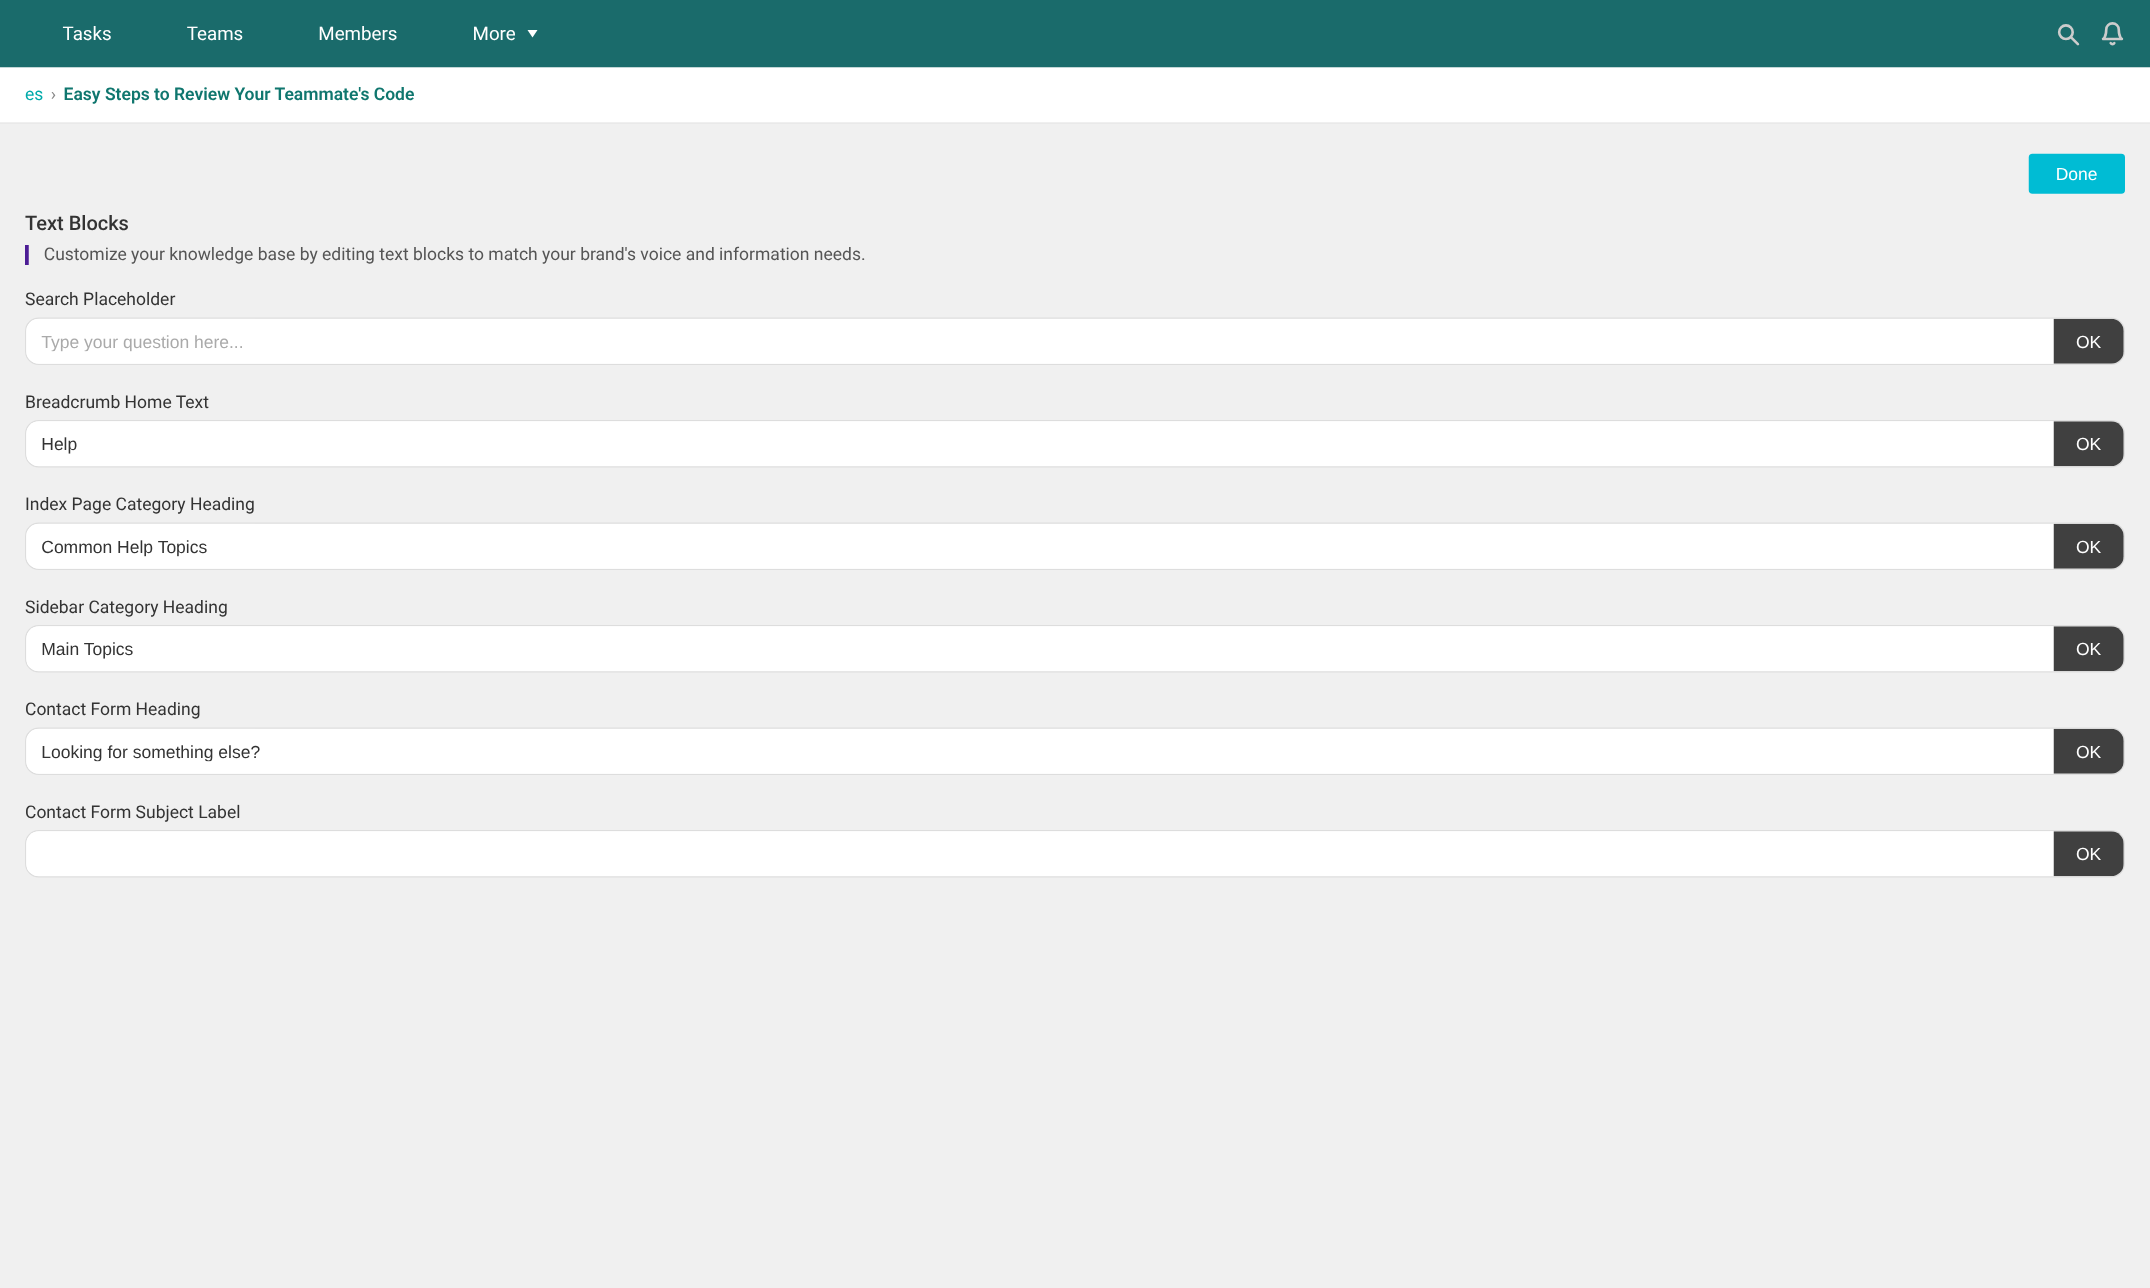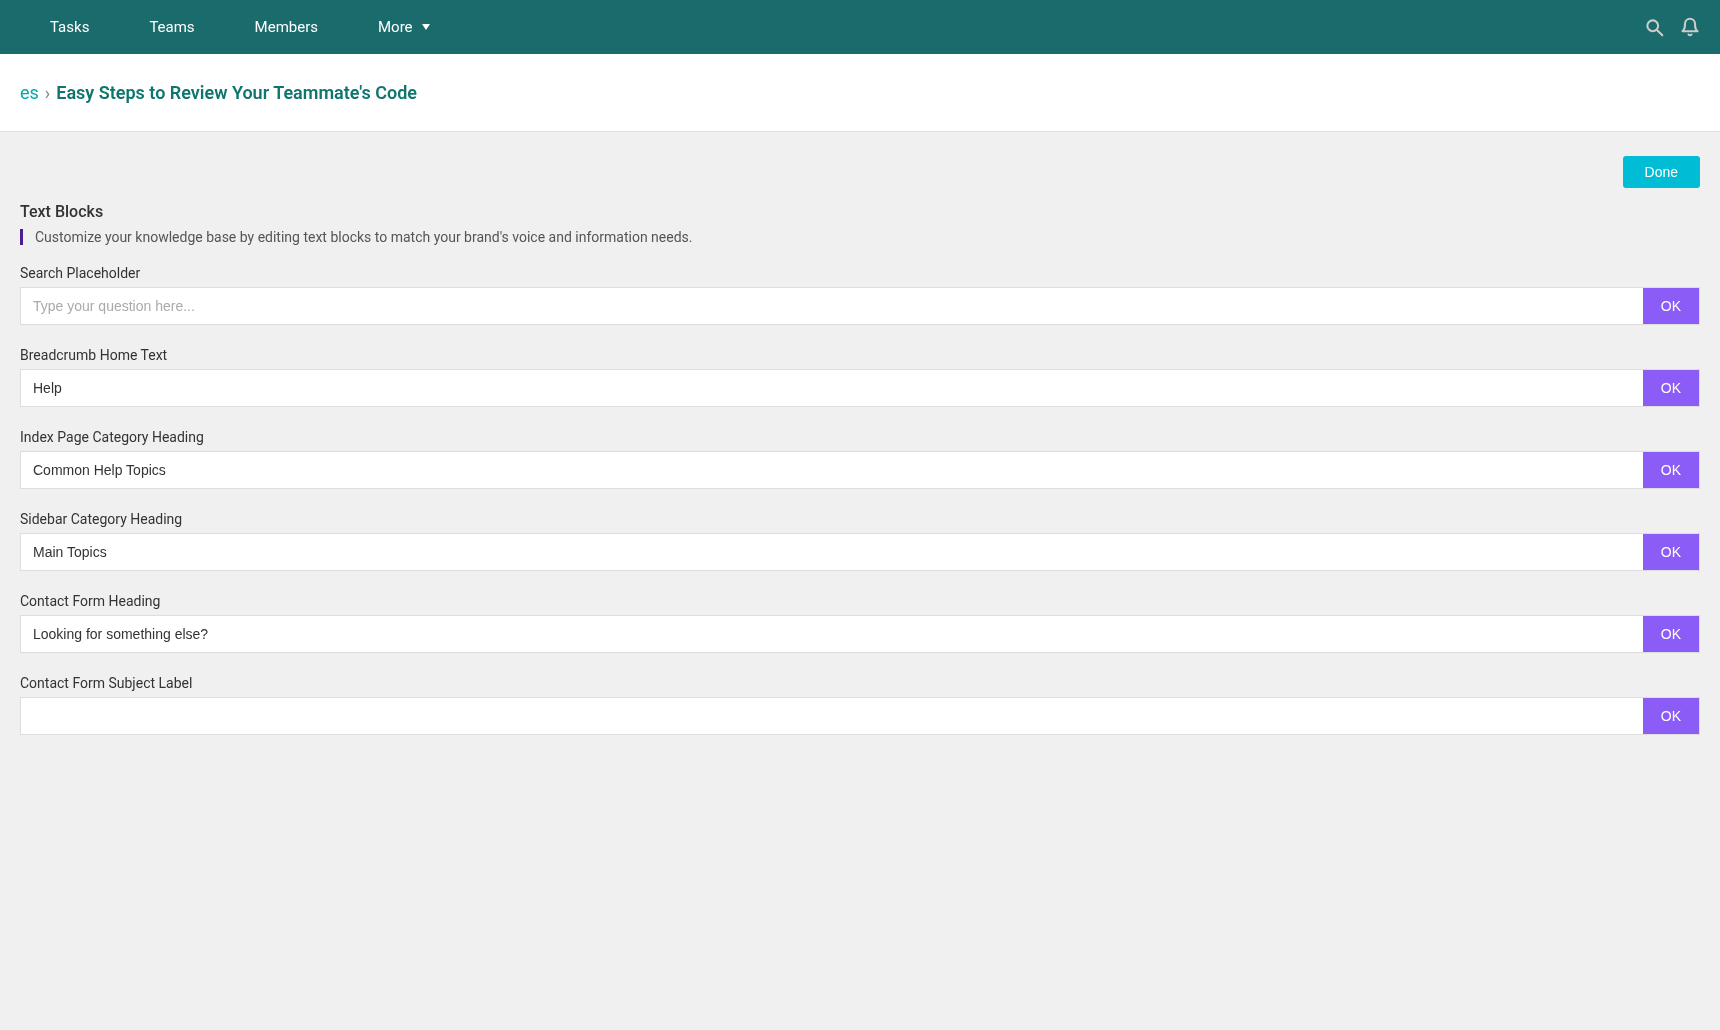--- a/index.html
+++ b/index.html
@@ -39,25 +39,25 @@
       color: #ccc;
       cursor: pointer;
       font-size: 20px;
       display: flex;
       align-items: center;
     }
 
     
     .breadcrumb-bar {
       background: #fff;
-      padding: 28px 20px;
+      padding: 14px 20px;
       display: flex;
       align-items: center;
       gap: 6px;
-      font-size: 18px;
+      font-size: 14px;
       border-bottom: 1px solid #e0e0e0;
     }
     .breadcrumb-link {
       color: #00aaaa;
       cursor: pointer;
     }
     .breadcrumb-sep {
       color: #888;
     }
     .breadcrumb-current {
@@ -110,35 +110,35 @@
     .field-label {
       font-size: 14px;
       color: #333;
       margin-bottom: 6px;
     }
     .field-row {
       display: flex;
       align-items: stretch;
       background: #fff;
       border: 1px solid #ddd;
-      border-radius: 0;
+      border-radius: 11px;
       overflow: hidden;
     }
     .field-input {
       flex: 1;
       border: none;
       outline: none;
       padding: 10px 12px;
       font-size: 14px;
       color: #333;
       background: #fff;
     }
     .field-input::placeholder { color: #aaa; }
     .ok-btn {
-      background: #8b5cf6;
+      background: #404040;
       color: #fff;
       border: none;
       padding: 10px 18px;
       font-size: 14px;
       cursor: pointer;
       white-space: nowrap;
     }
 
     
     .chevron-down {

